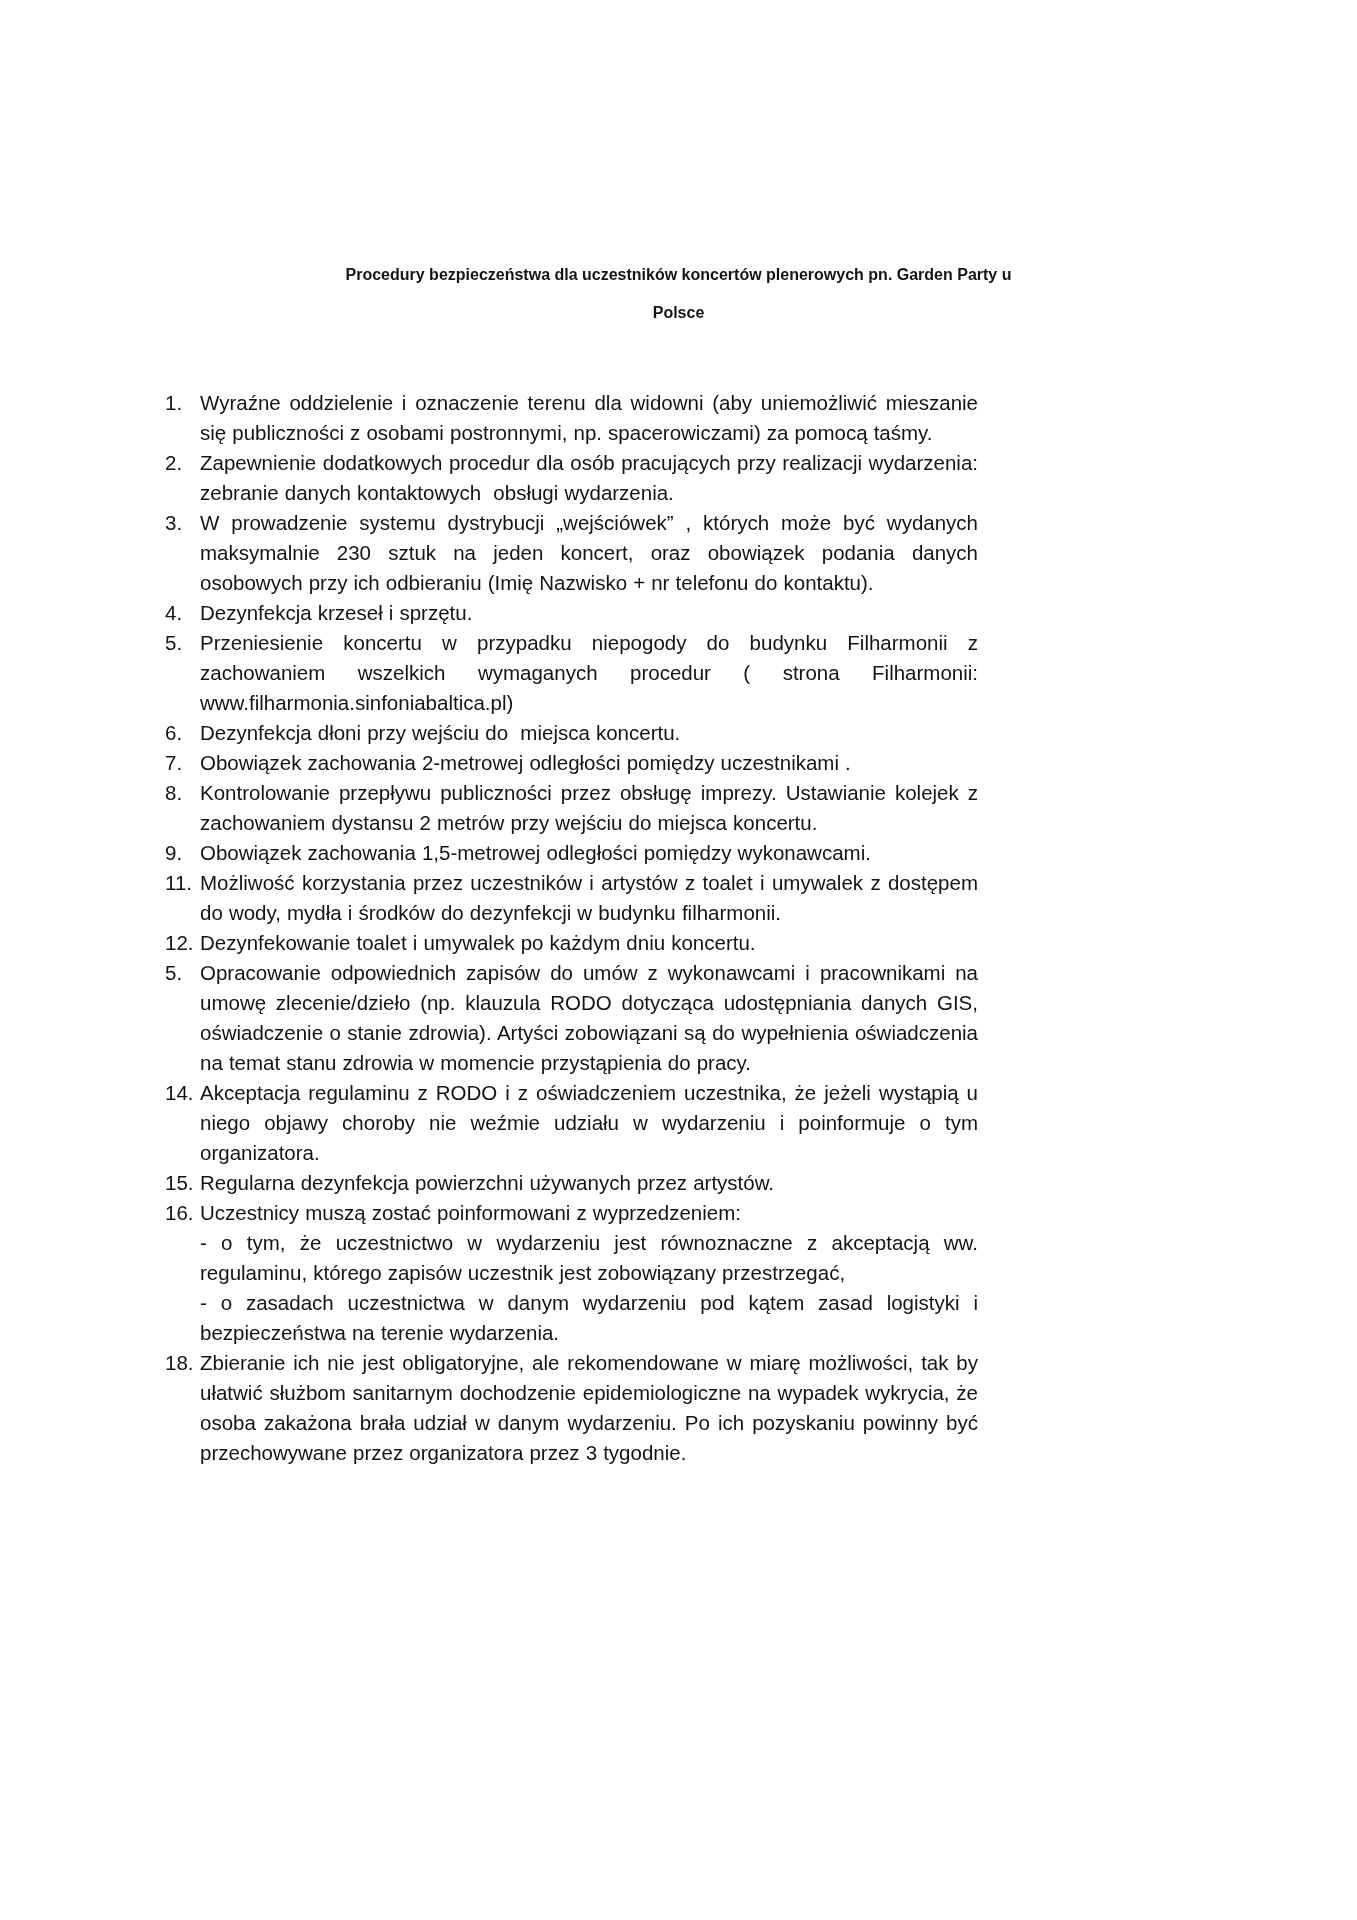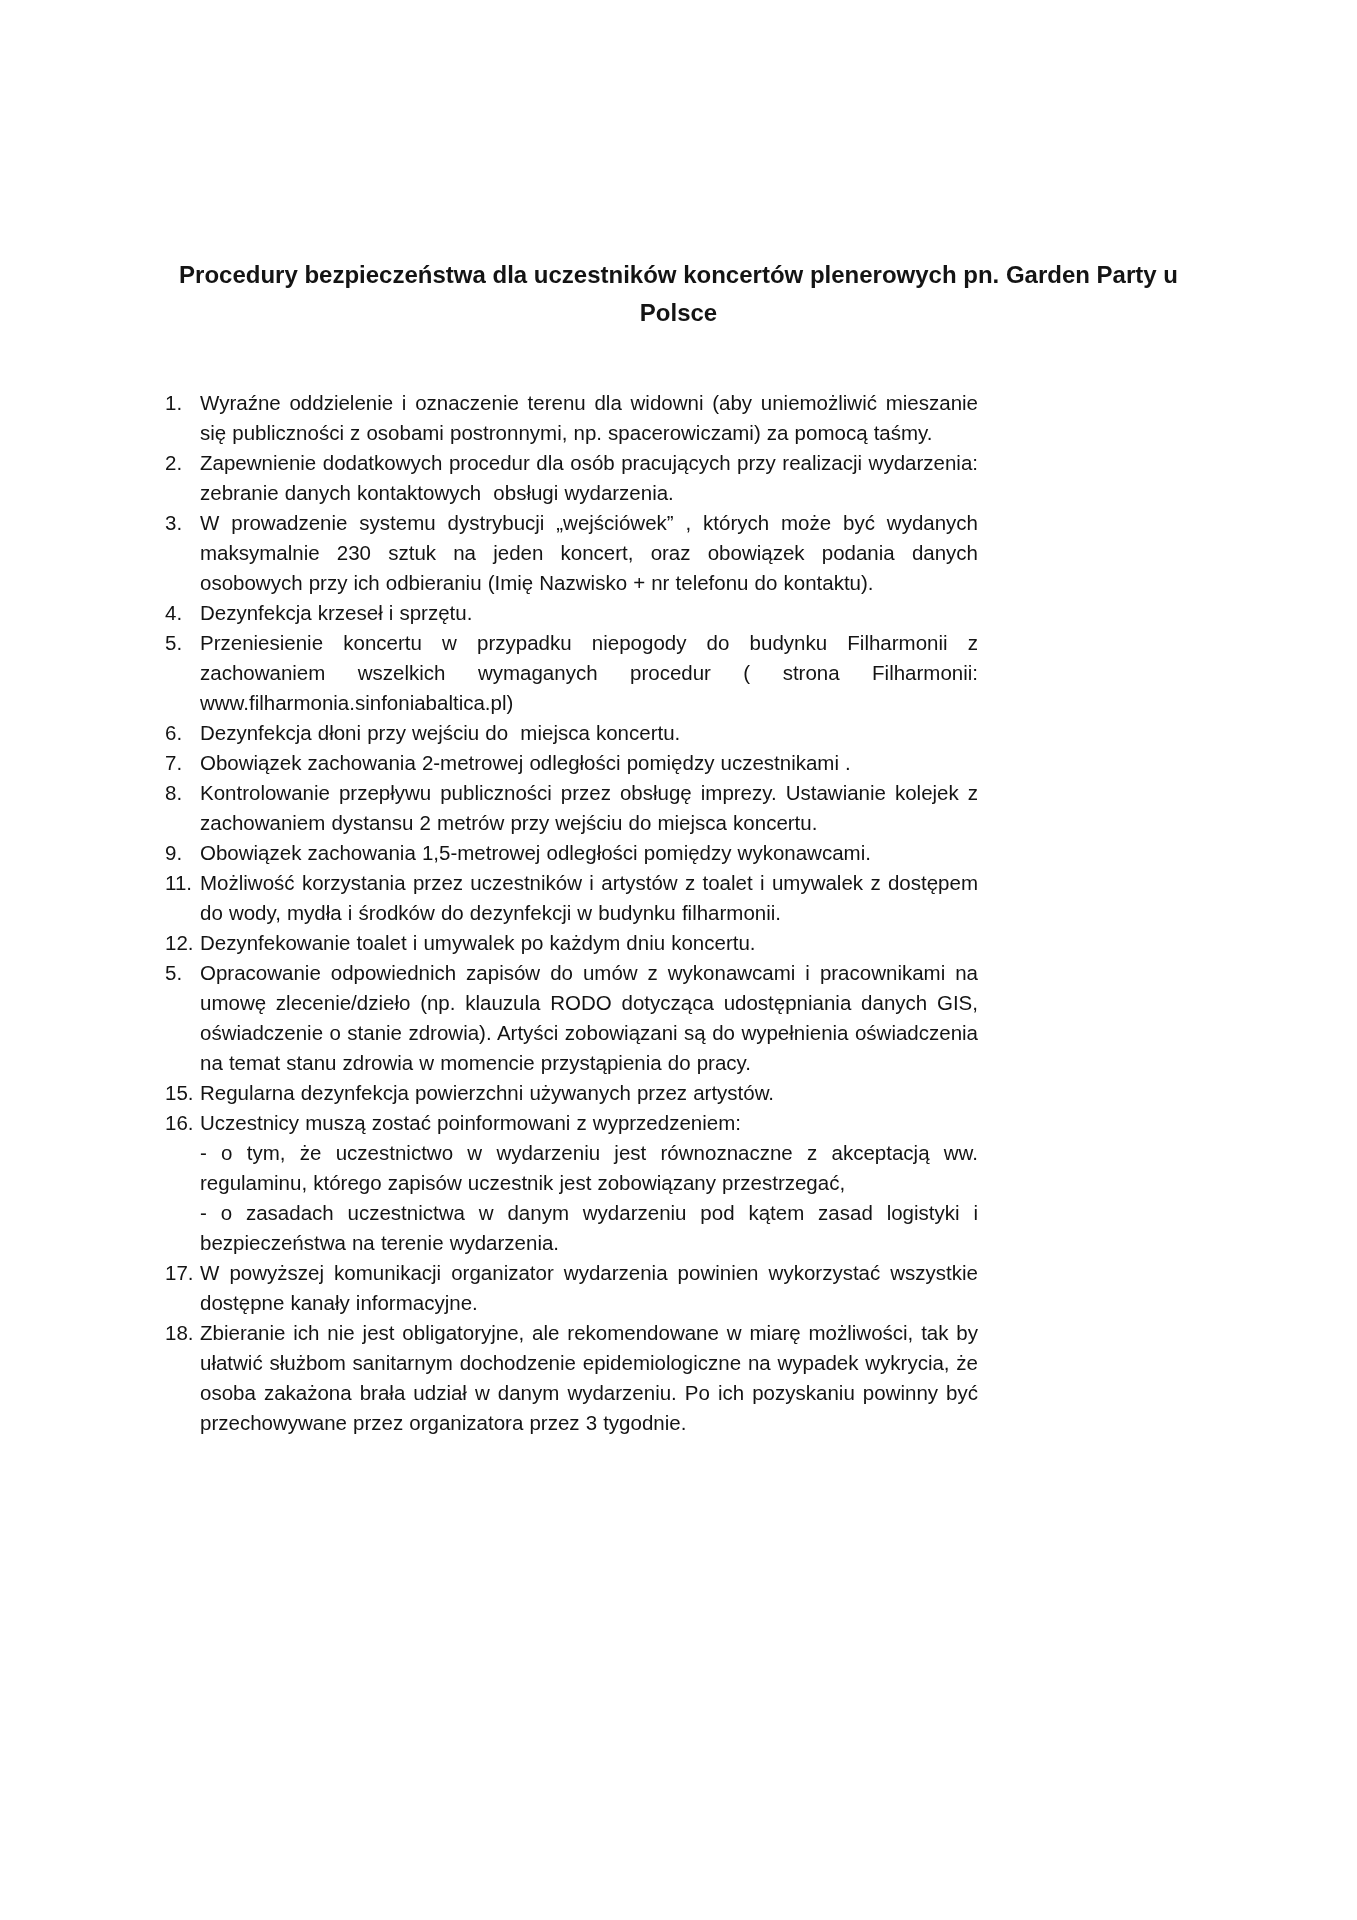--- a/index.html
+++ b/index.html
@@ -18,21 +18,21 @@
     position: relative;
     width: 1357px;
     height: 1920px;
     background: #ffffff;
     overflow: hidden;
   }
   .title {
     padding: 256px 140px 0 140px;
     text-align: center;
     font-weight: bold;
-    font-size: 24px;
+    font-size: 16px;
     line-height: 38px;
   }
   .title-line {
     white-space: pre;
   }
   .list {
     list-style: none;
     margin: 56px 0 0 165px;
     padding: 0;
     width: 813px;
@@ -122,37 +122,37 @@
       <li class="item">
         <span class="num">12.</span>
         <span class="txt">Dezynfekowanie toalet i umywalek po każdym dniu koncertu.</span>
       </li>
 
       <li class="item">
         <span class="num">5.</span>
         <span class="txt">Opracowanie odpowiednich zapisów do umów z wykonawcami i pracownikami na umowę zlecenie/dzieło (np. klauzula RODO dotycząca udostępniania danych GIS, oświadczenie o stanie zdrowia). Artyści zobowiązani są do wypełnienia oświadczenia na temat stanu zdrowia w momencie przystąpienia do pracy.</span>
       </li>
 
+      <li class="item">
+        <span class="num">14.</span>
+        <span class="txt">Akceptacja regulaminu z RODO i z oświadczeniem uczestnika, że jeżeli wystąpią u niego objawy choroby nie weźmie udziału w wydarzeniu i poinformuje o tym organizatora.</span>
+      </li>
 
       <li class="item">
         <span class="num">15.</span>
         <span class="txt">Regularna dezynfekcja powierzchni używanych przez artystów.</span>
       </li>
 
       <li class="item">
         <span class="num">16.</span>
         <span class="txt">Uczestnicy muszą zostać poinformowani z wyprzedzeniem:
 - o tym, że uczestnictwo w wydarzeniu jest równoznaczne z akceptacją ww. regulaminu, którego zapisów uczestnik jest zobowiązany przestrzegać,
 - o zasadach uczestnictwa w danym wydarzeniu pod kątem zasad logistyki i bezpieczeństwa na terenie wydarzenia.</span>
       </li>
 
-      <li class="item">
-        <span class="num">17.</span>
-        <span class="txt">W powyższej komunikacji organizator wydarzenia powinien wykorzystać wszystkie dostępne kanały informacyjne.</span>
-      </li>
 
       <li class="item">
         <span class="num">18.</span>
         <span class="txt">Zbieranie ich nie jest obligatoryjne, ale rekomendowane w miarę możliwości, tak by ułatwić służbom sanitarnym dochodzenie epidemiologiczne na wypadek wykrycia, że osoba zakażona brała udział w danym wydarzeniu. Po ich pozyskaniu powinny być przechowywane przez organizatora przez 3 tygodnie.</span>
       </li>
 
     </ol>
 
 </div>
 

